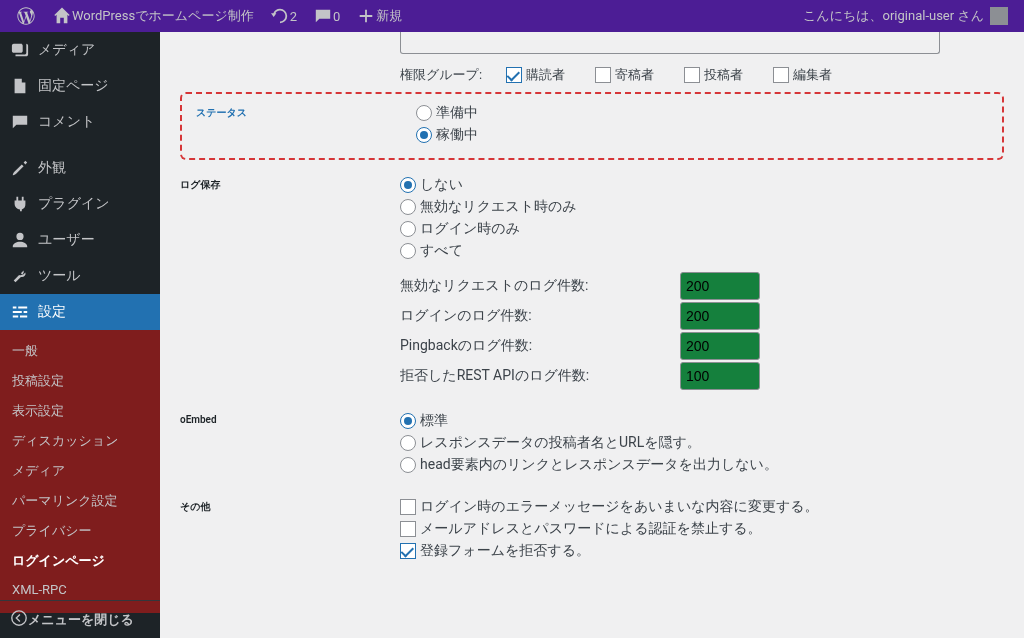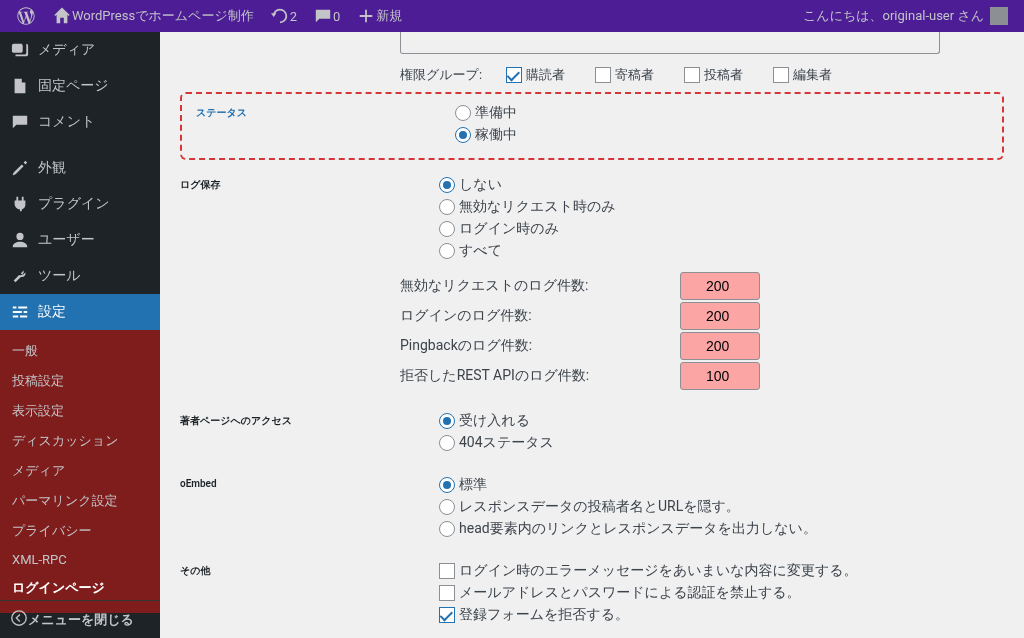--- a/index.html
+++ b/index.html
@@ -33,26 +33,26 @@
     .row-body { flex: 1; font-size: 14px; }
     .roles-row { margin-left: 220px; padding-top: 12px; display: flex; align-items: flex-end; gap: 20px; flex-wrap: wrap; }
     .roles-label { margin-right: 4px; }
     .cb-wrap { display: inline-flex; align-items: center; margin-right: 10px; }
     .cb, .rd { width: 16px; height: 16px; border: 1px solid #8c8f94; background: #fff; display: inline-flex; align-items: center; justify-content: center; margin-right: 4px; cursor: pointer; }
     .rd { border-radius: 50%; }
     .cb.checked { border-color: #2271b1; }
     .cb.checked::after { content: ""; width: 10px; height: 5px; border-left: 2px solid #2271b1; border-bottom: 2px solid #2271b1; transform: rotate(-45deg) translateY(-1px); }
     .rd.checked { border-color: #2271b1; }
     .rd.checked::after { content: ""; width: 8px; height: 8px; border-radius: 50%; background: #2271b1; }
-    .opt { display: flex; align-items: center; margin-bottom: 4px; cursor: pointer; margin-left: 39px; }
+    .opt { display: flex; align-items: center; margin-bottom: 4px; cursor: pointer; }
     .dashed-box { border: 2px dashed #d63638; border-radius: 6px; padding: 10px 14px; margin: 8px 0 6px 0; display: flex; }
     .dashed-box .row-label { color: #2271b1; font-weight: 600; }
     .logfield { display: flex; align-items: center; margin: 2px 0; }
     .logfield-label { width: 280px; padding: 4px 0; }
-    .logfield input { width: 80px; padding: 2px 25px; border: 1px solid #8c8f94; border-radius: 3px; background: #fca5a5; height: 28px; font-size: 14px; }
+    .logfield input { width: 80px; padding: 2px 5px; border: 1px solid #8c8f94; border-radius: 3px; background: #15803d; height: 28px; font-size: 14px; }
     .partial-box { height: 22px; border: 1px solid #8c8f94; border-radius: 0 0 3px 3px; margin-left: 220px; width: 540px; border-top: none; }
     .main::-webkit-scrollbar { width: 16px; }
     .main::-webkit-scrollbar-track { background: #f0f0f1; }
     .main::-webkit-scrollbar-thumb { background: #c3c4c7; border-radius: 8px; border: 3px solid #f0f0f1; }
     .top-scrind { position: absolute; top: 32px; right: 2px; width: 12px; height: 12px; display:flex; align-items:center; justify-content:center; }
     .top-scrind::before { content: ""; width:0;height:0;border-left:5px solid transparent;border-right:5px solid transparent;border-bottom:5px solid #787c82;}
   </style>
 </head>
 <body>
 
@@ -176,22 +176,22 @@
     <span class="arrow-ind"></span>
   </div>
   <div class="submenu">
     <div class="submenu-item">一般</div>
     <div class="submenu-item">投稿設定</div>
     <div class="submenu-item">表示設定</div>
     <div class="submenu-item">ディスカッション</div>
     <div class="submenu-item">メディア</div>
     <div class="submenu-item">パーマリンク設定</div>
     <div class="submenu-item">プライバシー</div>
+    <div class="submenu-item current">ログインページ</div>
     <div class="submenu-item">XML-RPC</div>
-    <div class="submenu-item current">ログインページ</div>
   </div>
   <div class="collapse-item">
     <span class="micon"><svg viewBox="0 0 20 20" width="18" height="18">
           <circle cx="10" cy="10" r="8" fill="none" stroke="currentColor" stroke-width="1.5"></circle>
           <path d="M11 6l-4 4 4 4" fill="none" stroke="currentColor" stroke-width="1.5"></path>
         </svg></span>
     <span>メニューを閉じる</span>
   </div>
 </div>
 
@@ -264,33 +264,20 @@
           <span class="logfield-label">Pingbackのログ件数:</span>
           <input type="text" value="200" style="">
         </div>
       <div class="logfield">
           <span class="logfield-label">拒否したREST APIのログ件数:</span>
           <input type="text" value="100" style="">
         </div>
     </div>
   </div>
 
-  <div class="row">
-    <div class="row-label">著者ページへのアクセス</div>
-    <div class="row-body">
-      <div class="opt">
-          <span class="rd checked"></span>
-          <span>受け入れる</span>
-        </div>
-      <div class="opt">
-          <span class="rd"></span>
-          <span>404ステータス</span>
-        </div>
-    </div>
-  </div>
 
   <div class="row">
     <div class="row-label">oEmbed</div>
     <div class="row-body">
       <div class="opt">
           <span class="rd checked"></span>
           <span>標準</span>
         </div>
       <div class="opt">
           <span class="rd"></span>

